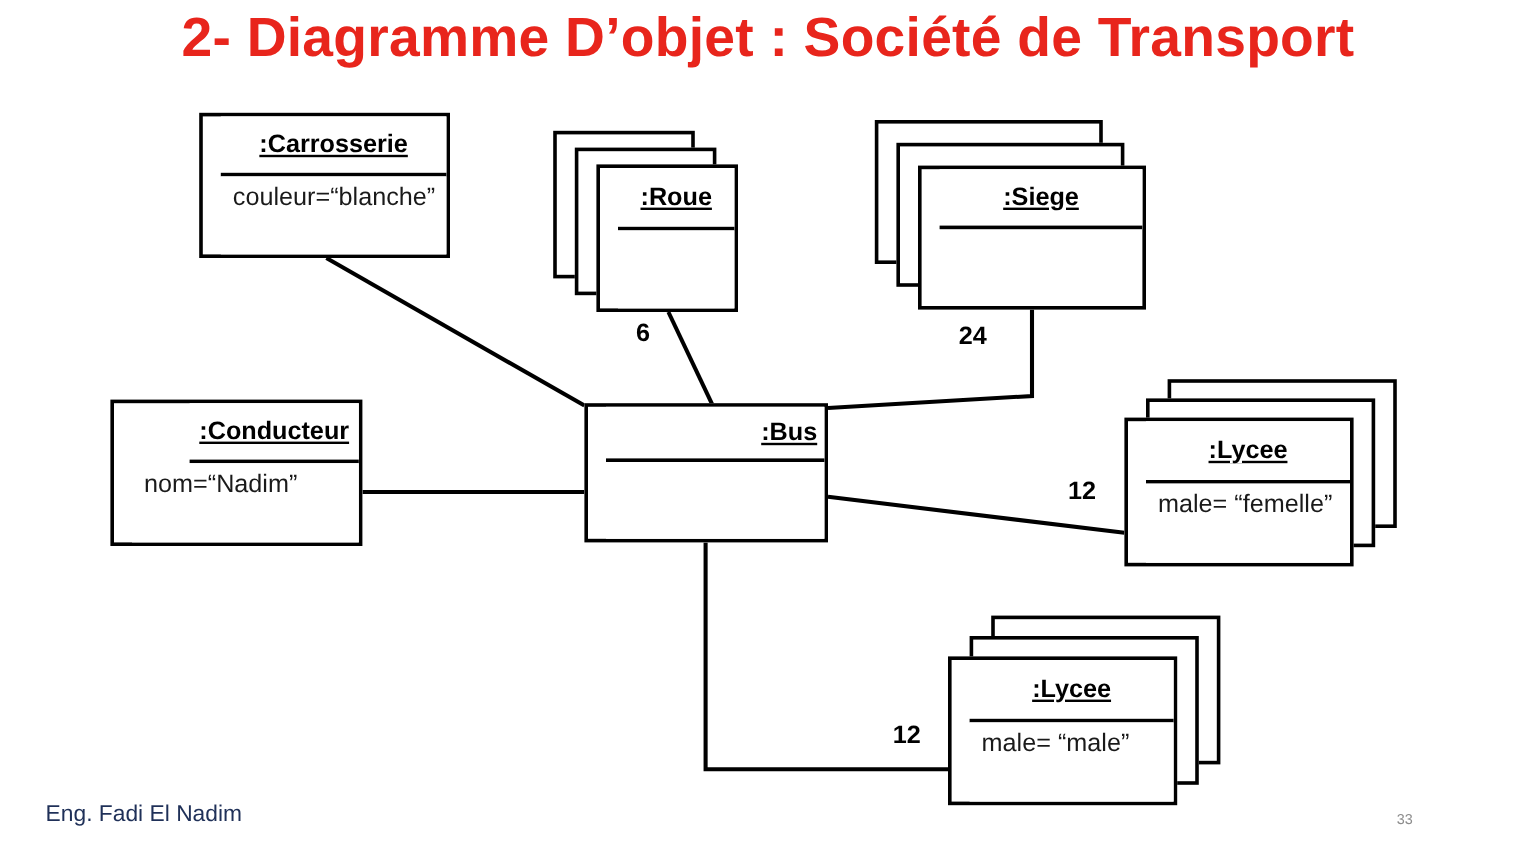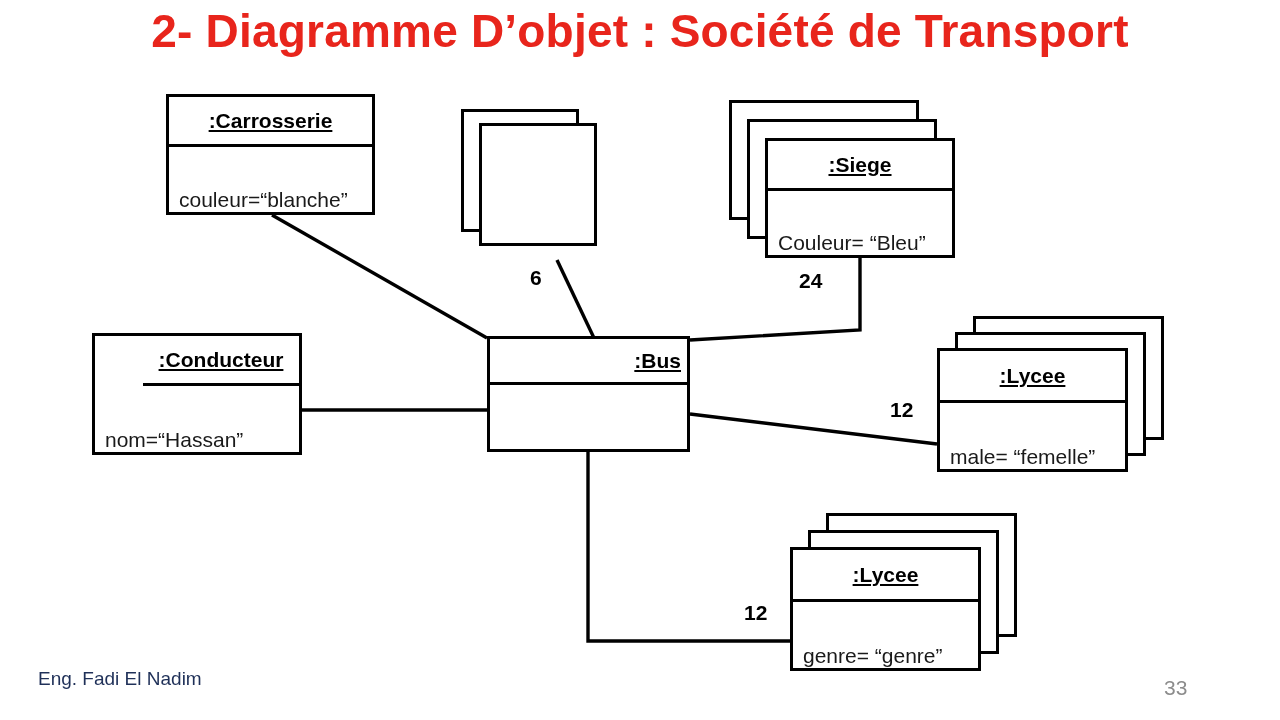--- a/index.html
+++ b/index.html
@@ -52,20 +52,21 @@
 
   
   .obj-box {
     position: absolute;
     box-sizing: border-box;
     background: #ffffff;
     border: 3.2px solid #000000;
     display: flex;
     flex-direction: column;
     z-index: 5;
+    padding-left: 15px;
   }
   .obj-head {
     box-sizing: border-box;
     display: flex;
     align-items: center;
     justify-content: center;
     border-bottom: 3.2px solid #000000;
     background: #ffffff;
     font-weight: 700;
     font-size: 21px;
@@ -74,21 +75,21 @@
     white-space: nowrap;
   }
   .obj-head .uname {
     text-decoration: underline;
     text-underline-offset: 2px;
   }
   .obj-body {
     box-sizing: border-box;
     flex: 1 1 auto;
     display: flex;
-    align-items: flex-end;
+    align-items: flex-start;
     justify-content: flex-start;
     background: #ffffff;
     font-size: 21px;
     color: #1a1a1a;
     padding: 6px 10px 0 10px;
     white-space: nowrap;
   }
   .obj-body.empty { padding: 0; }
 
   
@@ -117,21 +118,21 @@
     left: 38px;
     top: 668px;
     font-size: 19px;
     color: #1f3058;
     white-space: nowrap;
   }
   #page-number {
     position: absolute;
     left: 1164px;
     top: 676px;
-    font-size: 21px;
+    font-size: 12px;
     color: #8c8c8c;
     white-space: nowrap;
   }
 </style>
 </head>
 <body>
 
 <div id="slide">
 
   <div id="slide-title">2- Diagramme D’objet : Société de Transport</div>
@@ -155,38 +156,43 @@
     <div class="obj-head" style="height:50px;">
       <span class="uname">:Carrosserie</span>
     </div>
     <div class="obj-body">
       <span>couleur=“blanche”</span>
     </div>
   </div>
 
   <div class="stack-ghost" style="left:461px; top:109px; width:118px; height:123px;"></div>
   <div class="stack-ghost g2" style="left:479px; top:123px; width:118px; height:123px;"></div>
+  <div class="obj-box" style="left:497px; top:137px; width:118px; height:123px;">
+    <div class="obj-head" style="height:52px;">
+      <span class="uname">:Roue</span>
+    </div>
+    <div class="obj-body empty">
+      <span></span>
+    </div>
+  </div>
 
   <div class="stack-ghost" style="left:729px; top:100px; width:190px; height:120px;"></div>
   <div class="stack-ghost g2" style="left:747px; top:119px; width:190px; height:120px;"></div>
   <div class="obj-box" style="left:765px; top:138px; width:190px; height:120px;gap:27px;">
     <div class="obj-head" style="height:50px;">
       <span class="uname">:Siege</span>
     </div>
-    <div class="obj-body">
-      <span>Couleur= “Bleu”</span>
-    </div>
   </div>
 
   <div class="obj-box" style="left:92px; top:333px; width:210px; height:122px;">
     <div class="obj-head" style="height:50px;margin-left:48px;">
       <span class="uname">:Conducteur</span>
     </div>
     <div class="obj-body">
-      <span>nom=“Hassan”</span>
+      <span>nom=“Nadim”</span>
     </div>
   </div>
 
   <div class="obj-box" style="left:487px; top:336px; width:203px; height:116px;">
     <div class="obj-head" style="height:46px;justify-content:flex-end;">
       <span class="uname">:Bus</span>
     </div>
     <div class="obj-body empty">
       <span></span>
     </div>
@@ -203,21 +209,21 @@
     </div>
   </div>
 
   <div class="stack-ghost" style="left:826px; top:513px; width:191px; height:124px;"></div>
   <div class="stack-ghost g2" style="left:808px; top:530px; width:191px; height:124px;"></div>
   <div class="obj-box" style="left:790px; top:547px; width:191px; height:124px;">
     <div class="obj-head" style="height:52px;">
       <span class="uname">:Lycee</span>
     </div>
     <div class="obj-body">
-      <span>genre= “genre”</span>
+      <span>male= “male”</span>
     </div>
   </div>
 
   <div class="mult-label" style="left:530px; top:266px;">6</div>
 
   <div class="mult-label" style="left:799px; top:269px;">24</div>
 
   <div class="mult-label" style="left:890px; top:398px;">12</div>
 
   <div class="mult-label" style="left:744px; top:601px;">12</div>

